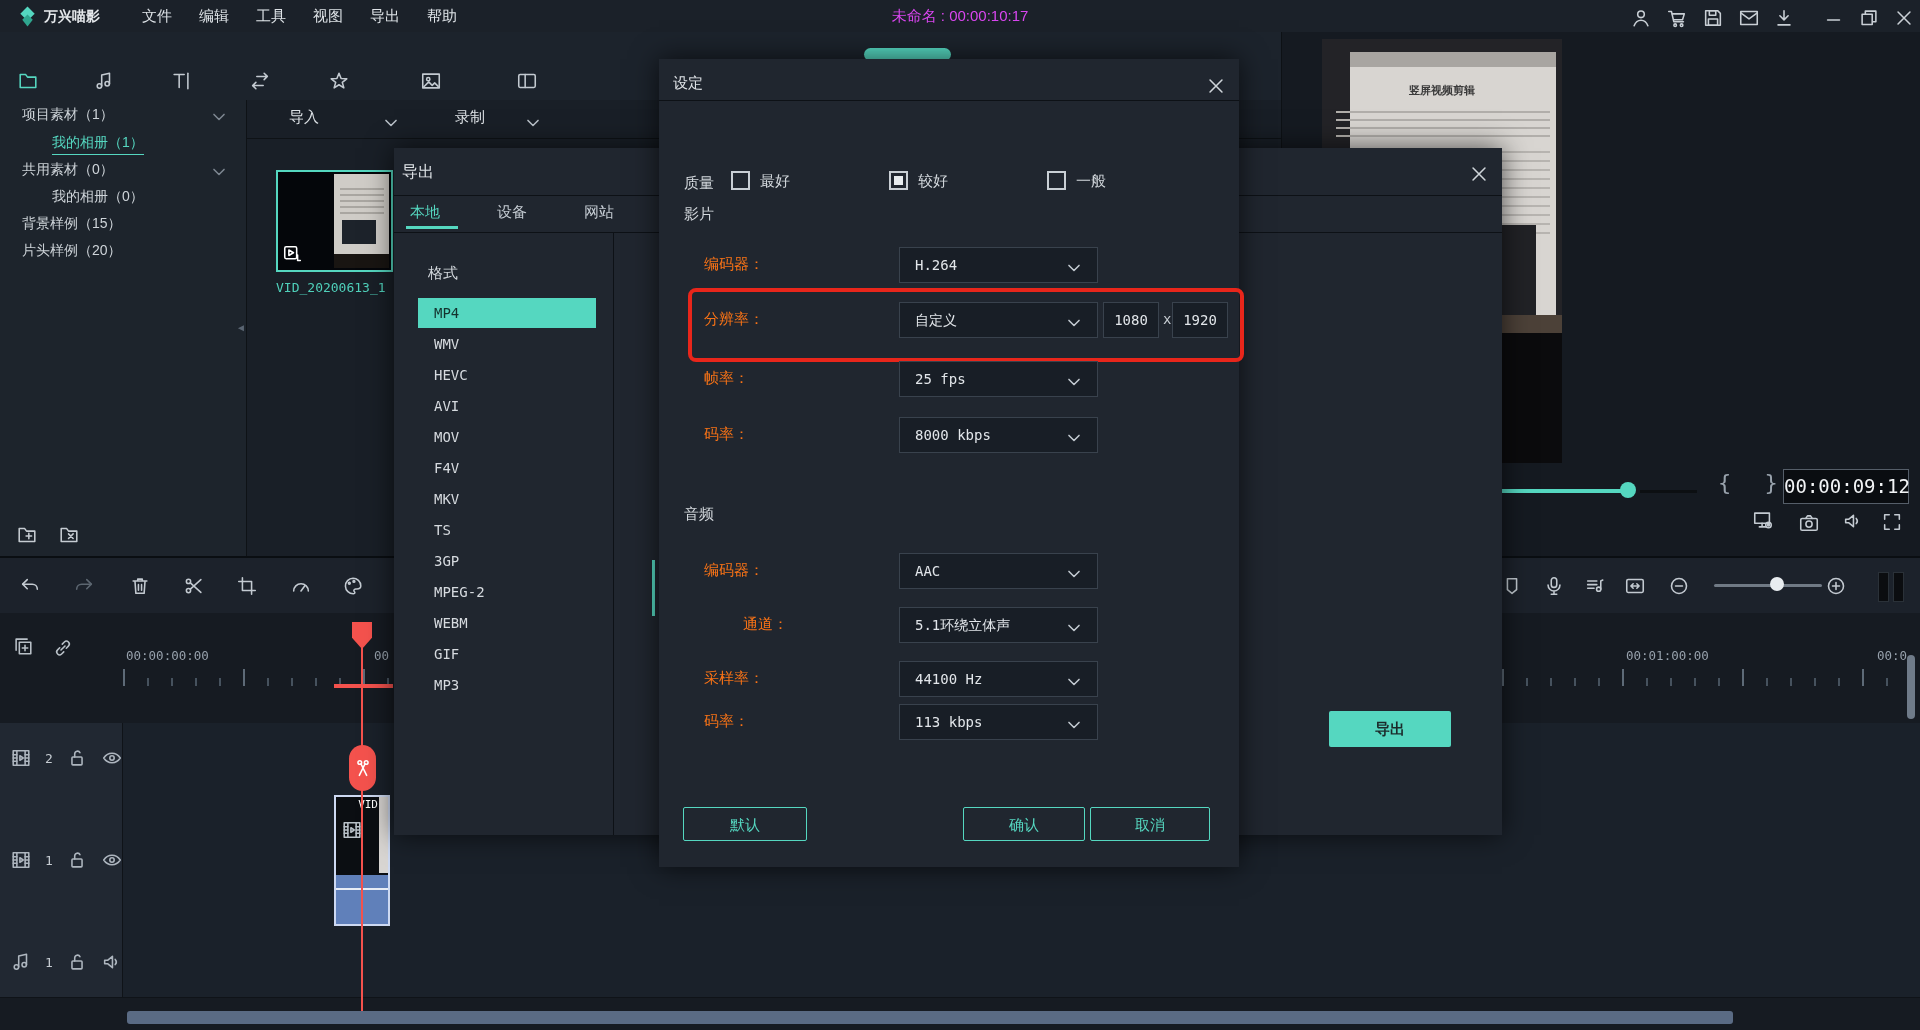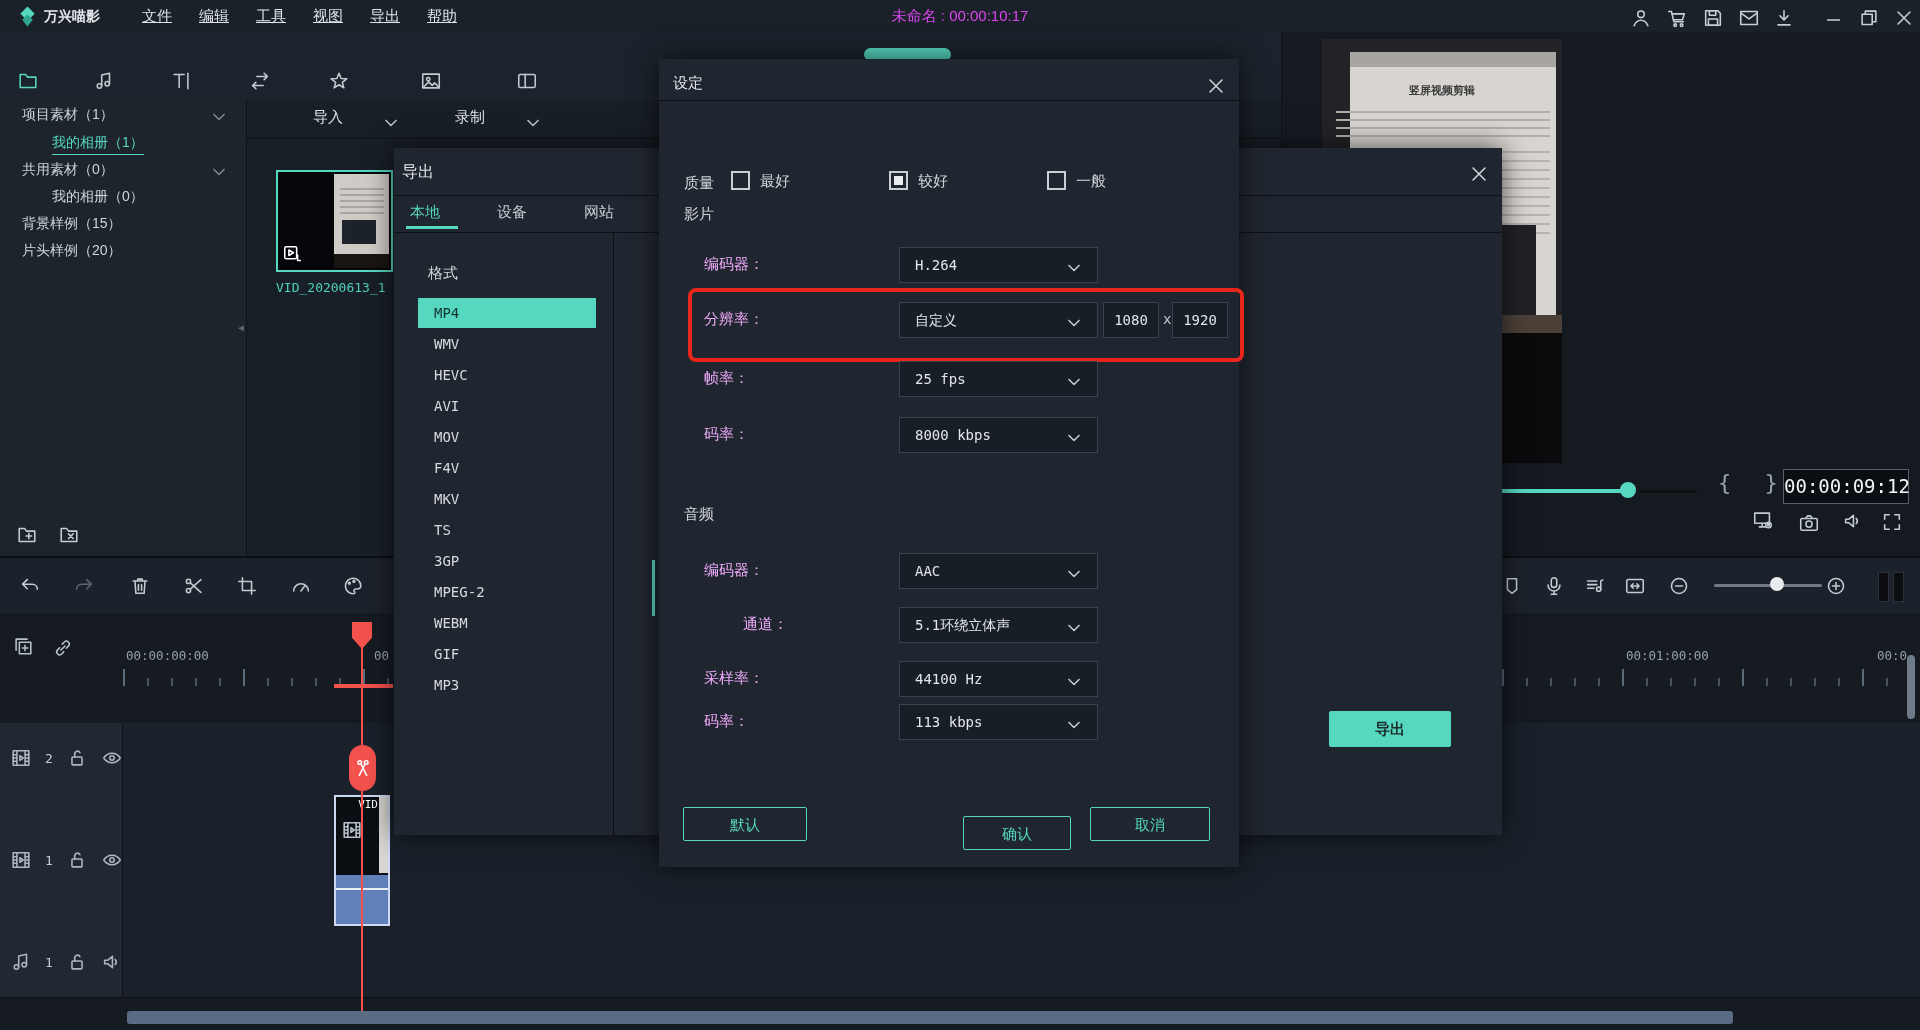--- a/index.html
+++ b/index.html
@@ -5,21 +5,21 @@
   html,body{margin:0;padding:0;background:#0d1014;}
   #app{position:relative;width:1920px;height:1030px;overflow:hidden;
        font-family:"Liberation Sans","DejaVu Sans",sans-serif;color:#dfe4e8;
        background:#161b22;font-size:14px;}
   .abs{position:absolute;}
   .mono{font-family:"DejaVu Sans Mono","Liberation Mono",monospace;}
   .ic svg{display:block;stroke:currentColor;fill:none;stroke-width:1.7;stroke-linecap:round;stroke-linejoin:round;}
   
   .menubar{left:0;top:0;width:1920px;height:32px;background:#1b2129;border-bottom:2px solid #0b0e12;}
   .menus{left:142px;top:0;height:32px;display:flex;gap:27px;align-items:center;font-size:15px;color:#dde2e6;}
-  .menus span{cursor:default;text-decoration:underline;}
+  .menus span{cursor:default;}
   .win-title{left:0;top:0;width:1920px;height:32px;text-align:center;line-height:32px;font-size:15px;color:#d946ef;pointer-events:none;}
   .tabsrow{left:0;top:32px;width:1281px;height:68px;background:#1c232c;}
   .libtab{position:absolute;top:38px;width:80px;text-align:center;color:#c9cfd5;}
   .libtab .ic{display:inline-block;color:#c3cad1;}
   .libtab .lbl{display:block;margin-top:6px;font-size:14px;}
   .libtab.active,.libtab.active .ic{color:#55d7c0;}
   .tab-underline{left:6px;top:95px;width:44px;height:3px;background:#55d7c0;border-radius:2px;}
   
   .sidebar{left:0;top:100px;width:246px;height:458px;background:#1d242c;border-right:1px solid #0e1216;}
   .side-item{position:absolute;height:22px;line-height:22px;font-size:14px;color:#ced4d9;white-space:nowrap;}
@@ -101,21 +101,21 @@
   .exp-tab{position:absolute;top:55px;font-size:15px;color:#c4cbd2;}
   .exp-tab.active{color:#55d7c0;}
   .exp-tab-underline{position:absolute;left:12px;top:78px;width:52px;height:3px;background:#55d7c0;}
   .fmt-item{position:absolute;left:24px;width:178px;height:30px;line-height:30px;padding-left:16px;
      box-sizing:border-box;font-size:14px;color:#d6dadf;font-family:"DejaVu Sans Mono","Liberation Mono",monospace;}
   .fmt-item.selected{background:#55d7c0;color:#14332e;}
   .teal-btn{background:#55d7c0;color:#1c2b2b;text-align:center;font-size:15px;font-weight:bold;border:none;border-radius:2px;}
   .ghost-btn{position:absolute;height:34px;background:transparent;border:1px solid #55d7c0;color:#55d7c0;
      font-size:15px;text-align:center;line-height:32px;box-sizing:border-box;border-radius:2px;}
   .set-heading{position:absolute;left:25px;font-size:15px;color:#d3d8dd;}
-  .row-label{position:absolute;left:45px;font-size:15px;color:#f0abfc;}
+  .row-label{position:absolute;left:45px;font-size:15px;color:#f97316;}
   .sel-box{position:absolute;left:240px;width:199px;height:36px;background:#181e26;border:1px solid #39424d;
      box-sizing:border-box;}
   .sel-box .val{position:absolute;left:15px;top:0;line-height:34px;font-size:14px;color:#e2e6ea;
      font-family:"DejaVu Sans Mono","Liberation Mono",monospace;white-space:nowrap;}
   .sel-box .dd{position:absolute;right:12px;top:9px;color:#c3cad1;}
   .res-input{position:absolute;width:56px;height:36px;background:#181e26;border:1px solid #39424d;box-sizing:border-box;
      text-align:center;line-height:34px;font-size:14px;color:#e2e6ea;font-family:"DejaVu Sans Mono","Liberation Mono",monospace;}
   .cb{position:absolute;width:19px;height:19px;border:2px solid #c9cfd5;box-sizing:border-box;background:transparent;}
   .cb.checked::after{content:"";position:absolute;left:3px;top:3px;right:3px;bottom:3px;background:#e8ecef;}
   .cb-label{position:absolute;font-size:15px;color:#d3d8dd;}
@@ -276,21 +276,21 @@
     <span class="abs ic" style="left:58px;top:424px;color:#c6ccd2;">
         <svg width="22" height="22" viewBox="0 0 24 24">
           <path d="M3.5 5h6l2 2.8h9V19h-17z"></path>
           <path d="M11.5 10.8l5 5M16.5 10.8l-5 5"></path>
         </svg>
       </span>
   </div>
 
   <div class="abs mediapanel"></div>
   <div class="abs media-topbar">
-    <span class="media-btn" style="left:66px;">导入</span>
+    <span class="media-btn" style="left:42px;">导入</span>
     <span class="abs ic" style="left:133px;top:12px;color:#b9c1c8;">
         <svg width="22" height="22" viewBox="0 0 24 24">
           <path d="M6.5 9.2l5.5 5.5 5.5-5.5"></path>
         </svg>
       </span>
     <span class="media-btn" style="left:208px;">录制</span>
     <span class="abs ic" style="left:275px;top:12px;color:#b9c1c8;">
         <svg width="22" height="22" viewBox="0 0 24 24">
           <path d="M6.5 9.2l5.5 5.5 5.5-5.5"></path>
         </svg>
@@ -718,17 +718,17 @@
     <div class="sel-box" style="top:645px;">
       <span class="val">113 kbps</span>
       <span class="dd ic">
           <svg width="22" height="22" viewBox="0 0 24 24">
             <path d="M6.5 9.2l5.5 5.5 5.5-5.5"></path>
           </svg>
         </span>
     </div>
 
     <button class="ghost-btn" style="left:24px;top:748px;width:124px;">默认</button>
-    <button class="ghost-btn" style="left:304px;top:748px;width:108px;margin-top:9px;">确认</button>
+    <button class="ghost-btn" style="left:304px;top:748px;width:122px;">确认</button>
     <button class="ghost-btn" style="left:431px;top:748px;width:120px;">取消</button>
   </div>
 
 </div>
 
 </body></html>

